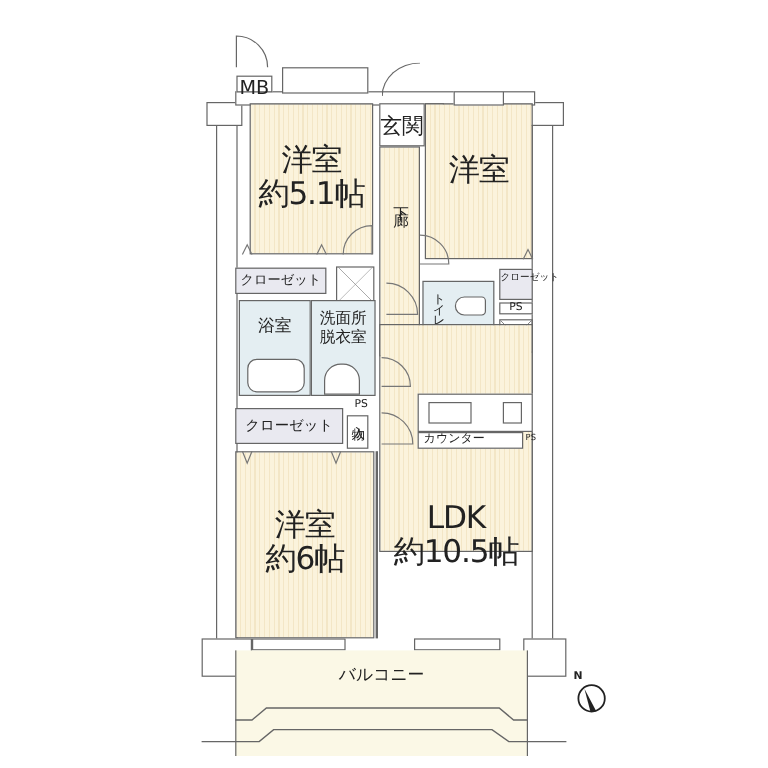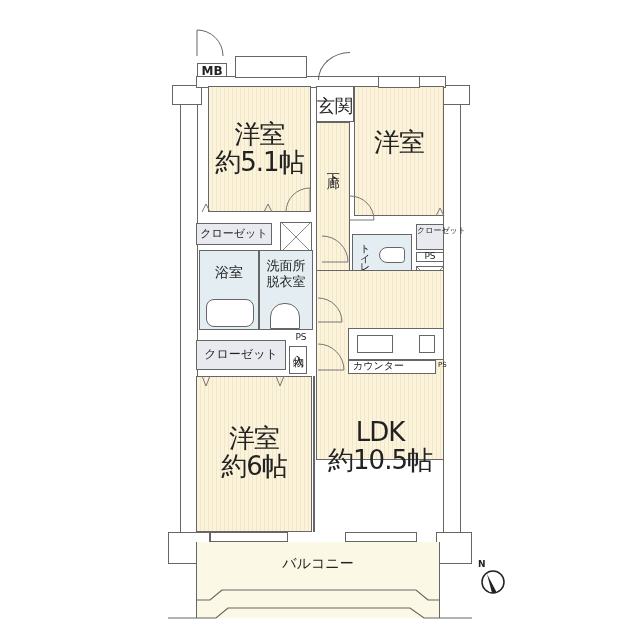--- a/index.html
+++ b/index.html
@@ -23,21 +23,21 @@
 <body>
 
 <div class="abs wall" style="left:180px;top:85px;width:18px;height:460px;"></div>
 <div class="abs wall" style="left:443px;top:85px;width:18px;height:460px;"></div>
 <div class="abs wall" style="left:172px;top:85px;width:30px;height:20px;"></div>
 <div class="abs wall" style="left:440px;top:85px;width:30px;height:20px;"></div>
 
 <div class="abs wall" style="left:196px;top:76px;width:250px;height:12px;"></div>
 
 <div class="abs white" style="left:197px;top:63px;width:30px;height:14px;">
-  <div class="lbl sm" style="left:0;right:0;top:1px;font-size:12px;font-weight:bold;">MB</div>
+  <div class="lbl sm" style="left:0;right:0;top:1px;font-size:16px;">MB</div>
 </div>
 
 <div class="abs white" style="left:235px;top:56px;width:72px;height:22px;"></div>
 
 <div class="abs floor" style="left:208px;top:86px;width:103px;height:126px;">
   <div class="lbl big" style="left:0;right:0;top:34px;">洋室</div>
   <div class="lbl big" style="left:0;right:0;top:62px;">約5.1帖</div>
 </div>
 
 <div class="abs white" style="left:316px;top:86px;width:38px;height:36px;">
@@ -122,21 +122,21 @@
 <div class="abs floor" style="left:196px;top:376px;width:116px;height:156px;">
   <div class="lbl big" style="left:0;right:0;top:48px;">洋室</div>
   <div class="lbl big" style="left:0;right:0;top:76px;">約6帖</div>
 </div>
 
 <div class="abs white" style="left:210px;top:532px;width:78px;height:10px;"></div>
 <div class="abs white" style="left:345px;top:532px;width:72px;height:10px;"></div>
 
 <div class="abs wall" style="left:168px;top:532px;width:42px;height:32px;"></div>
 <div class="abs wall" style="left:436px;top:532px;width:36px;height:32px;"></div>
-<div class="abs balcony" style="left:196px;top:542px;width:244px;height:76px;border-left:1.2px solid #666;border-right:1.2px solid #666;">
+<div class="abs balcony" style="left:196px;top:542px;width:244px;height:88px;border-left:1.2px solid #666;border-right:1.2px solid #666;">
   <div class="lbl med" style="left:0;right:0;top:14px;">バルコニー</div>
 </div>
 
 <svg width="640" height="640">
 
   <polyline points="168,618 216,618 228,608 410,608 424,618 472,618" fill="none" stroke="#666" stroke-width="1.2"></polyline>
   <polyline points="196,600 210,600 222,590 416,590 428,600 440,600" fill="none" stroke="#666" stroke-width="1.2"></polyline>
 
   <path d="M197,56 L197,30 A26,26 0 0 1 223,56" fill="none" stroke="#666" stroke-width="1"></path>
 

